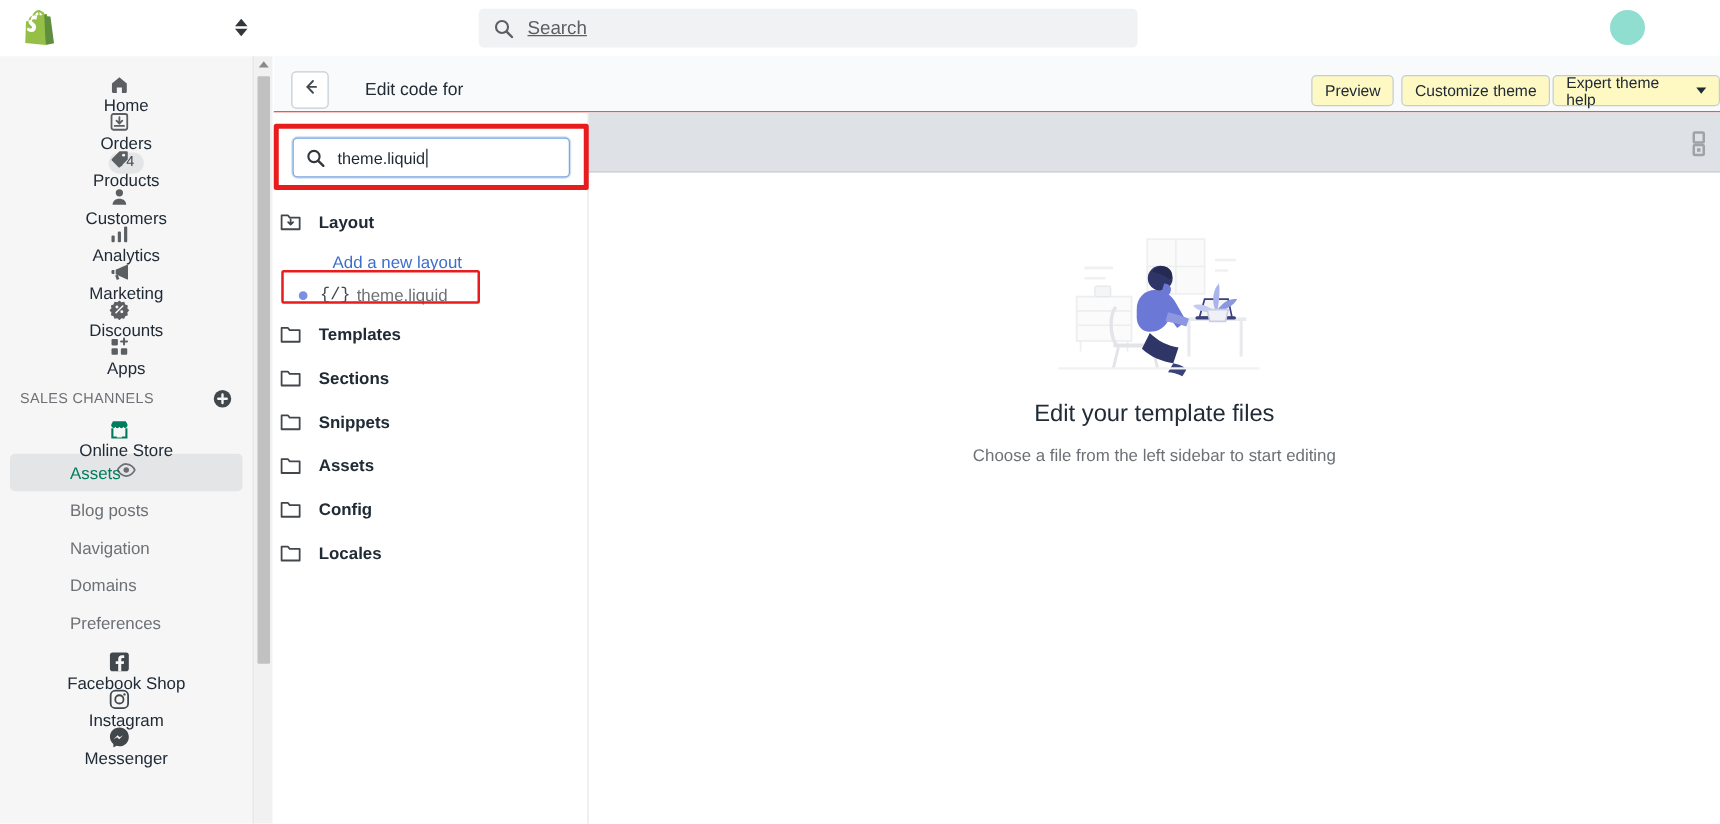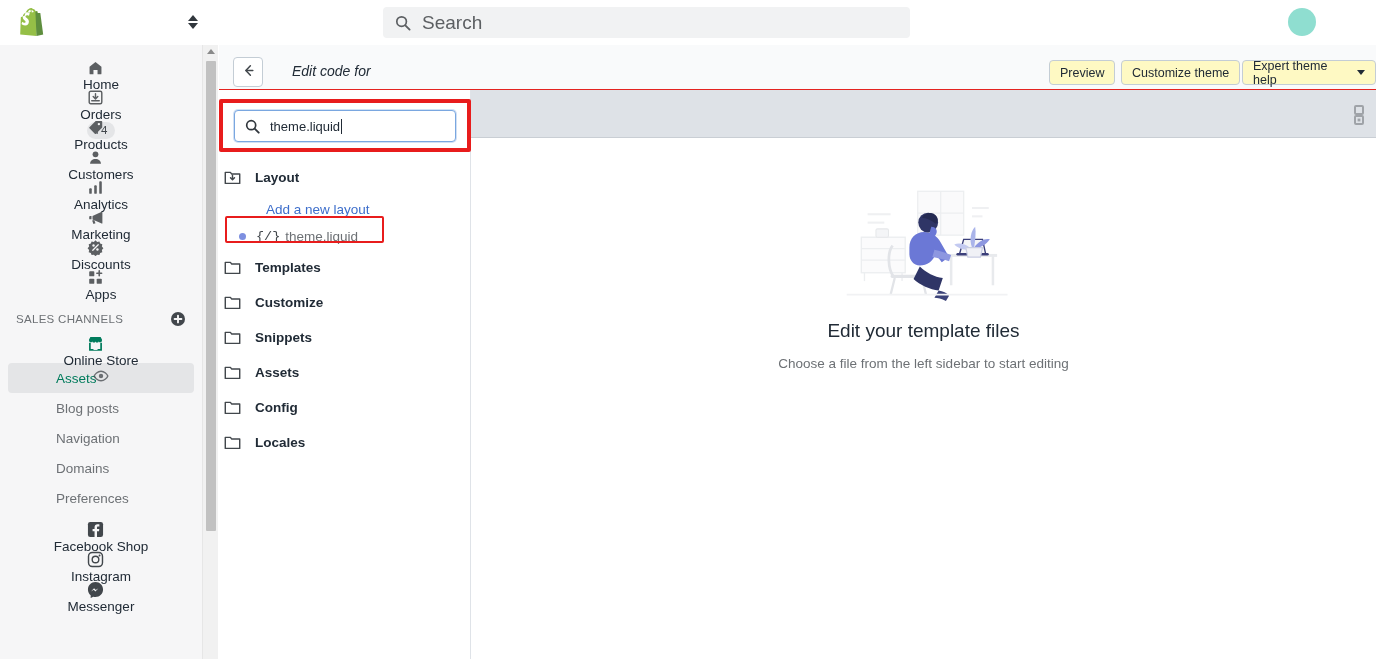--- a/index.html
+++ b/index.html
@@ -25,21 +25,21 @@
   }
   .chev { width: 0; height: 0; border-left: 5px solid transparent; border-right: 5px solid transparent; }
   .chev-up { border-bottom: 6px solid #31373d; margin-bottom: 2px; }
   .chev-dn { border-top: 6px solid #31373d; }
   .global-search {
     position: absolute; left: 383px; top: 7px; width: 527px; height: 31px;
     background: #f1f2f3; border-radius: 4px; display: flex; align-items: center;
     padding: 0 12px; cursor: text;
   }
   .global-search .sicon { width: 16px; height: 16px; margin-right: 11px; flex: none; }
-  .global-search .sph { font-size: 19px; color: #5c5f62; }
+  .global-search .sph { font-size: 15px; color: #5c5f62; text-decoration: underline; }
   .avatar {
     position: absolute; left: 1288px; top: 8px; width: 28px; height: 28px;
     border-radius: 50%; background: #8fded0; cursor: pointer;
   }
 
   
   .sidebar {
     position: absolute; left: 0; top: 45px; width: 202px; height: 614px;
     background: #f6f6f7; overflow: hidden;
   }
@@ -91,21 +91,21 @@
   }
   .page-head {
     position: absolute; left: 219px; top: 45px; width: 1157px; height: 45px;
     background: #f9fafb; border-bottom: 1px solid #e42320;
   }
   .back-btn {
     position: absolute; left: 233px; top: 57px; width: 30px; height: 30px;
     border: 1px solid #c4cdd5; border-radius: 4px; background: #fff;
     display: flex; align-items: center; justify-content: center; cursor: pointer;
   }
-  .head-title { position: absolute; left: 292px; top: 63px; font-size: 14px; color: #212b36; font-style: italic; }
+  .head-title { position: absolute; left: 292px; top: 63px; font-size: 14px; color: #212b36; }
   .tbtn {
     position: absolute; top: 60px; height: 25px; border: 1px solid #c4cdd5;
     border-radius: 4px; background: #fef9c3; font-size: 12.5px; color: #212b36;
     display: flex; align-items: center; justify-content: center; cursor: pointer;
     font-family: "Liberation Sans", sans-serif; padding: 0 10px;
   }
   #btn-preview { left: 1049px; }
   #btn-customize { left: 1121px; }
   #btn-expert { left: 1242px; }
   .caret-dn {
@@ -448,21 +448,21 @@
       </span>
       <span class="flabel">Templates</span>
     </div>
 
     <div class="tree-row">
       <span class="ficon">
         <svg viewBox="0 0 20 20" width="19" height="19">
             <path d="M2.4 4.6h5.4l1.4 1.8h8.4v9.8H2.4V4.6z" fill="none" stroke="#42474c" stroke-width="1.5" stroke-linejoin="round"></path>
           </svg>
       </span>
-      <span class="flabel">Customize</span>
+      <span class="flabel">Sections</span>
     </div>
 
     <div class="tree-row">
       <span class="ficon">
         <svg viewBox="0 0 20 20" width="19" height="19">
             <path d="M2.4 4.6h5.4l1.4 1.8h8.4v9.8H2.4V4.6z" fill="none" stroke="#42474c" stroke-width="1.5" stroke-linejoin="round"></path>
           </svg>
       </span>
       <span class="flabel">Snippets</span>
     </div>

